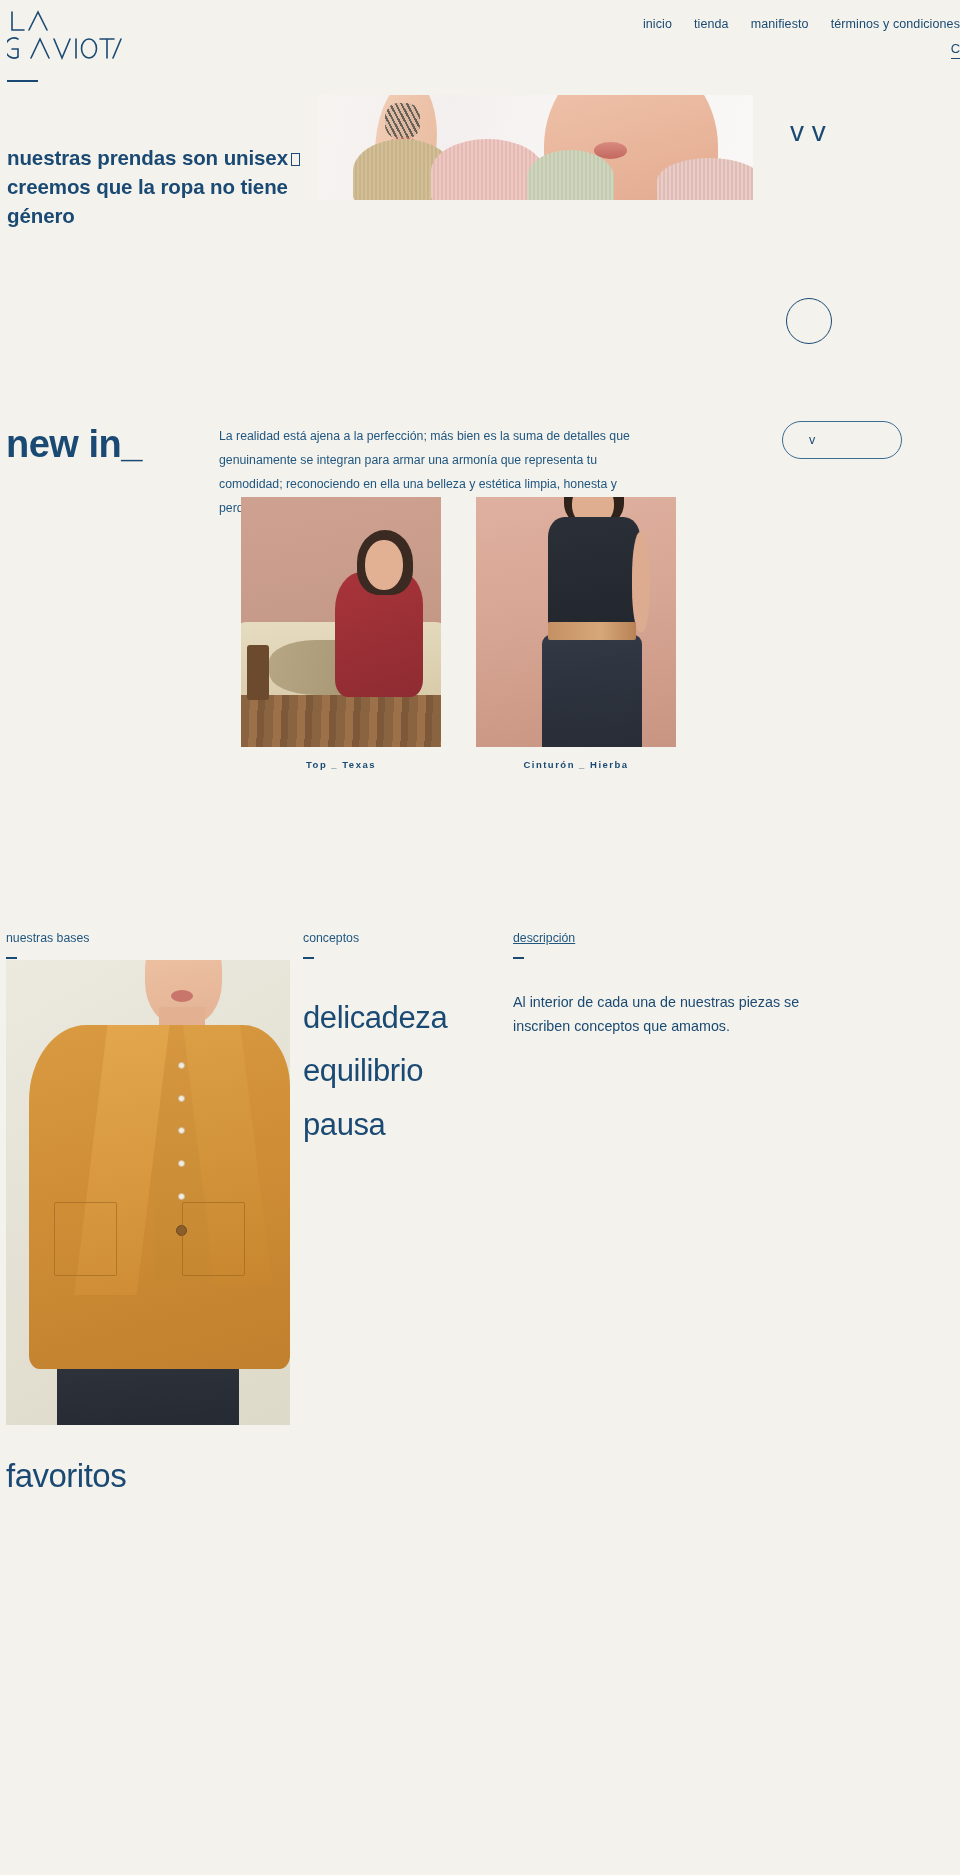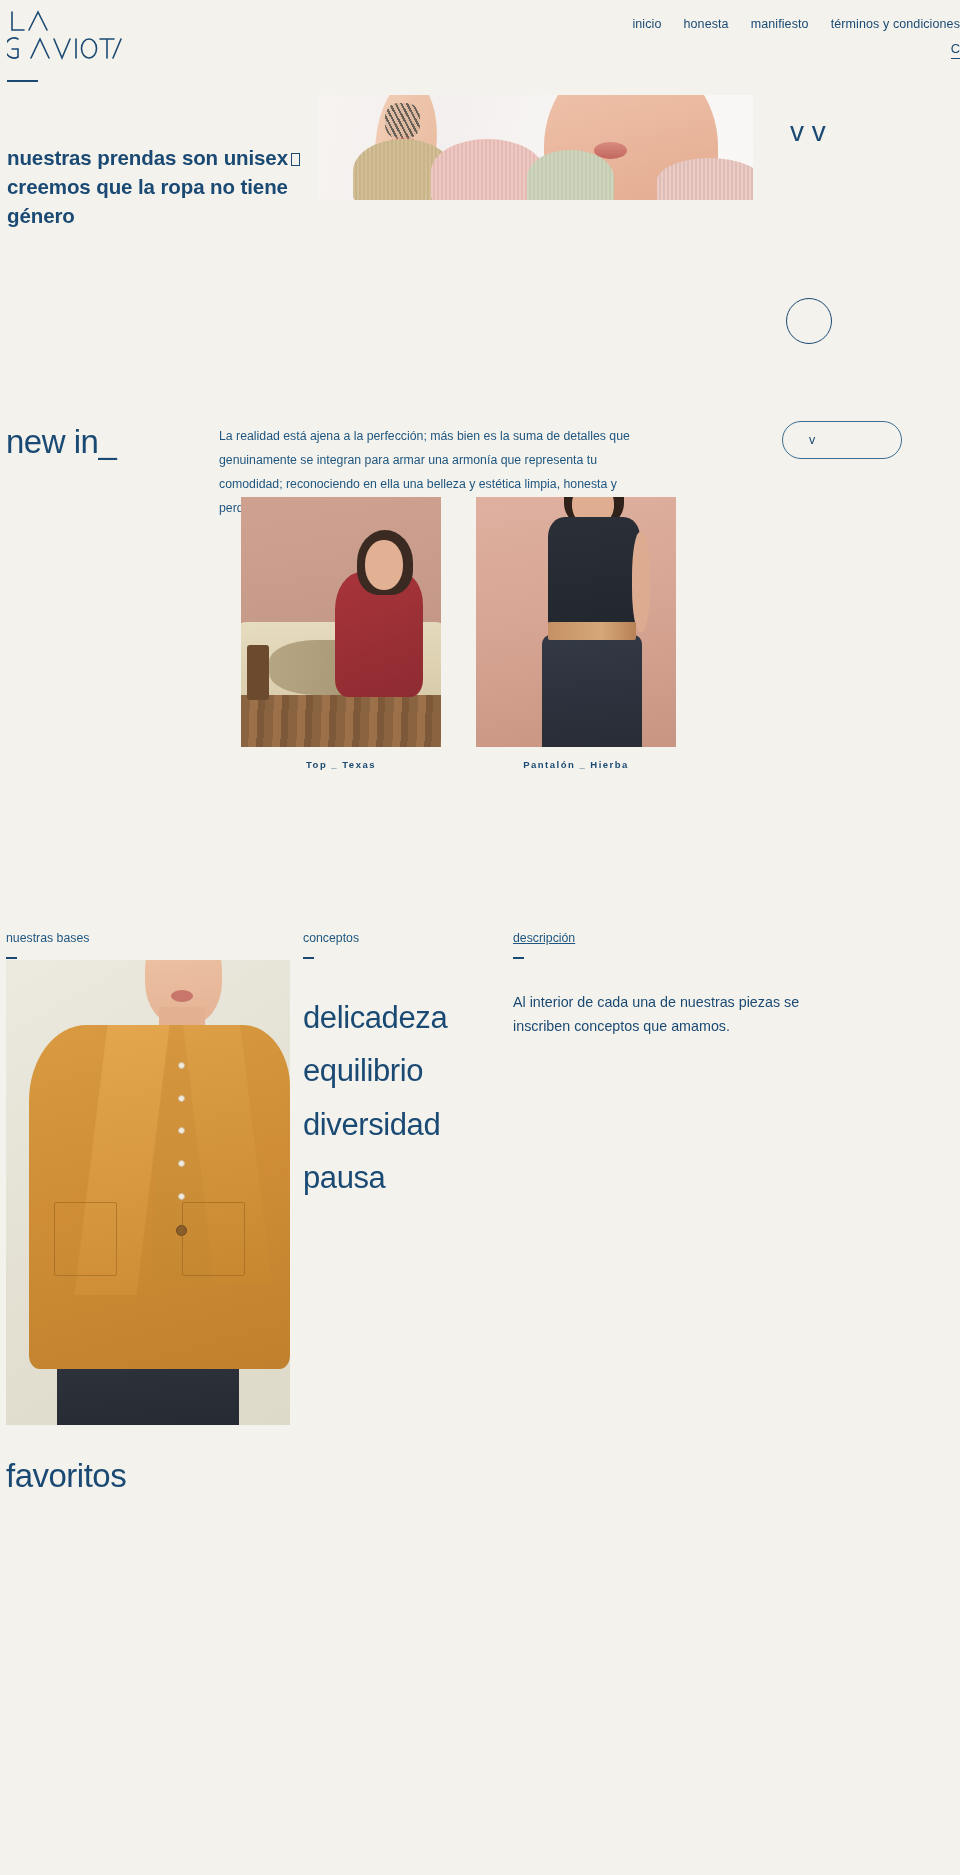--- a/index.html
+++ b/index.html
@@ -192,22 +192,22 @@
   
   .newin {
     position: relative;
     height: 505px;
   }
 
   .newin-title {
     position: absolute;
     left: 6px;
     top: 15px;
-    font-size: 33px;
-    font-weight: 400;
+    font-size: 38px;
+    font-weight: 700;
     letter-spacing: -0.5px;
     color: #1a4a73;
   }
 
   .newin-copy {
     position: absolute;
     left: 219px;
     top: 17px;
     width: 435px;
     font-size: 12.3px;
@@ -495,21 +495,21 @@
       <ellipse cx="82" cy="40.5" rx="7.5" ry="9.5"></ellipse>
 
       <path d="M93 31 L107 31 M100 31 L100 50"></path>
 
       <path d="M106 50 L114 31"></path>
     </svg>
   </div>
 
   <nav class="nav">
     <a class="nav-item">inicio</a>
-    <a class="nav-item">honesta</a>
+    <a class="nav-item">tienda</a>
     <a class="nav-item">manifiesto</a>
     <a class="nav-item">términos y condiciones</a>
   </nav>
 
   <div class="locale">CL</div>
 </div>
 
 <section class="hero">
 
   <div class="hero-rule"></div>
@@ -566,21 +566,21 @@
 
     <div class="product">
       <div class="product-img ph3">
         <div class="hair3"></div>
         <div class="head3"></div>
         <div class="topb"></div>
         <div class="arm3"></div>
         <div class="pants3"></div>
         <div class="belt3"></div>
       </div>
-      <div class="product-label">Pantalón _ Hierba</div>
+      <div class="product-label">Cinturón _ Hierba</div>
     </div>
 
   </div>
 </section>
 
 <section class="bases">
 
   <div class="col-head" style="left:6px;   top:18px;">nuestras bases</div>
   <div class="col-dash" style="left:6px;   top:44px;"></div>
 
@@ -607,21 +607,20 @@
       <div class="bp-btn b5"></div>
       <div class="bp-btn-big"></div>
       <div class="bp-pocketL"></div>
       <div class="bp-pocketR"></div>
     </div>
   </div>
 
   <div class="concepts">
     <div class="concept">delicadeza</div>
     <div class="concept">equilibrio</div>
-    <div class="concept">diversidad</div>
     <div class="concept">pausa</div>
   </div>
 
   <p class="desc-body">Al interior de cada una de nuestras piezas se
 inscriben conceptos que amamos.</p>
 
   <h2 class="favoritos">favoritos</h2>
 </section>
 
 </body></html>

